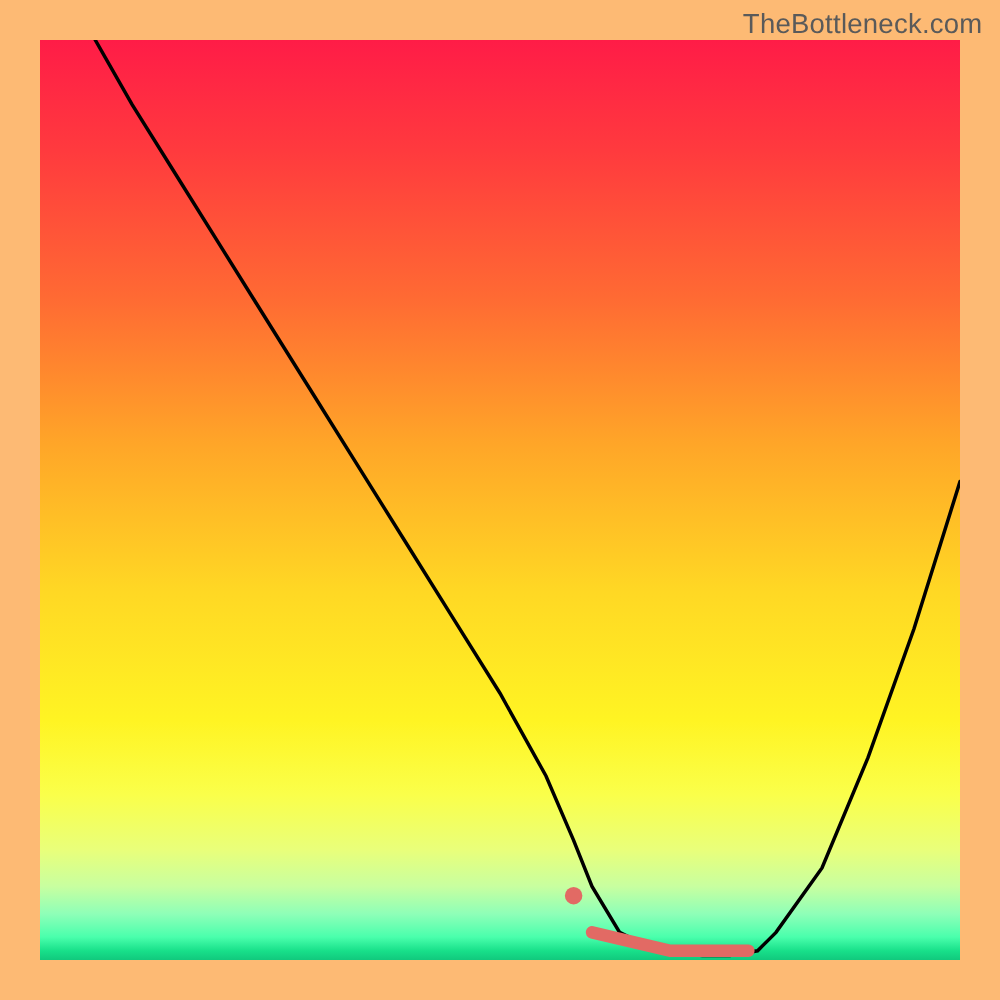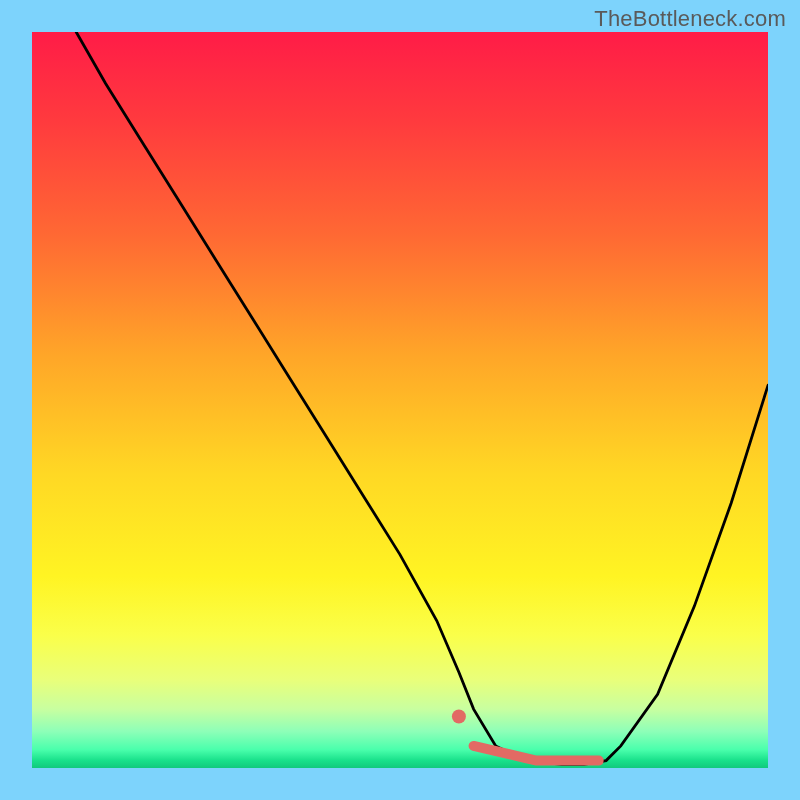--- a/index.html
+++ b/index.html
@@ -10,21 +10,21 @@
     background: #000;
     font-family: Arial, Helvetica, sans-serif;
     overflow: hidden;
   }
   .frame {
     position: absolute;
     left: 0;
     top: 0;
     width: 800px;
     height: 800px;
-    background: #7dd3fc;
+    background: #fdba74;
   }
   .plot {
     position: absolute;
     left: 32px;
     top: 32px;
     width: 736px;
     height: 736px;
     overflow: hidden;
   }
   .gradient {

